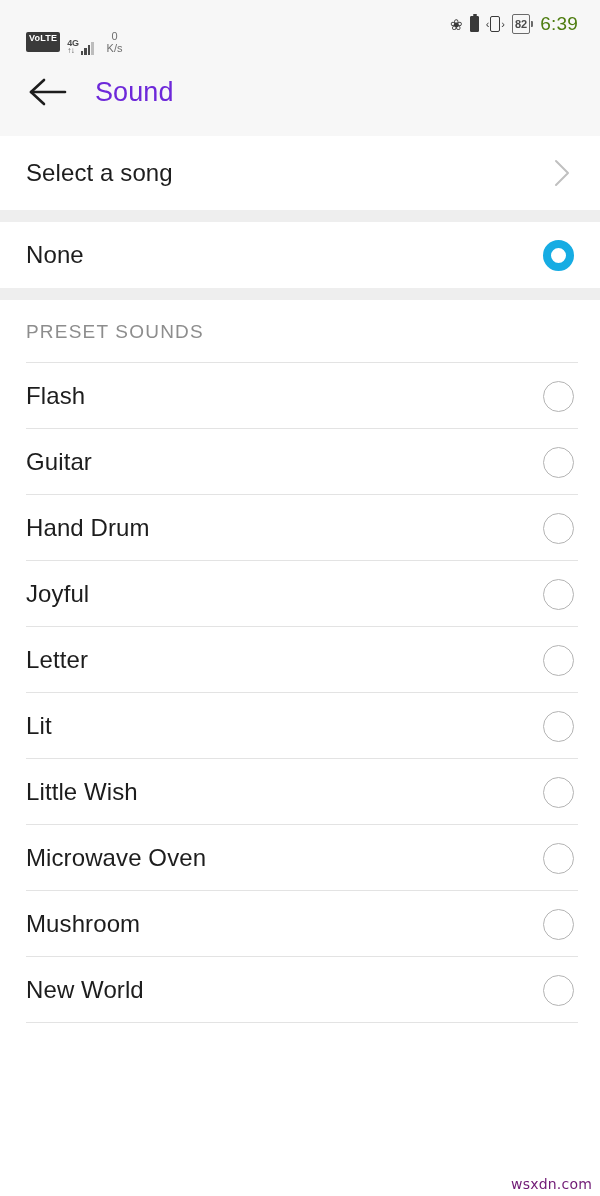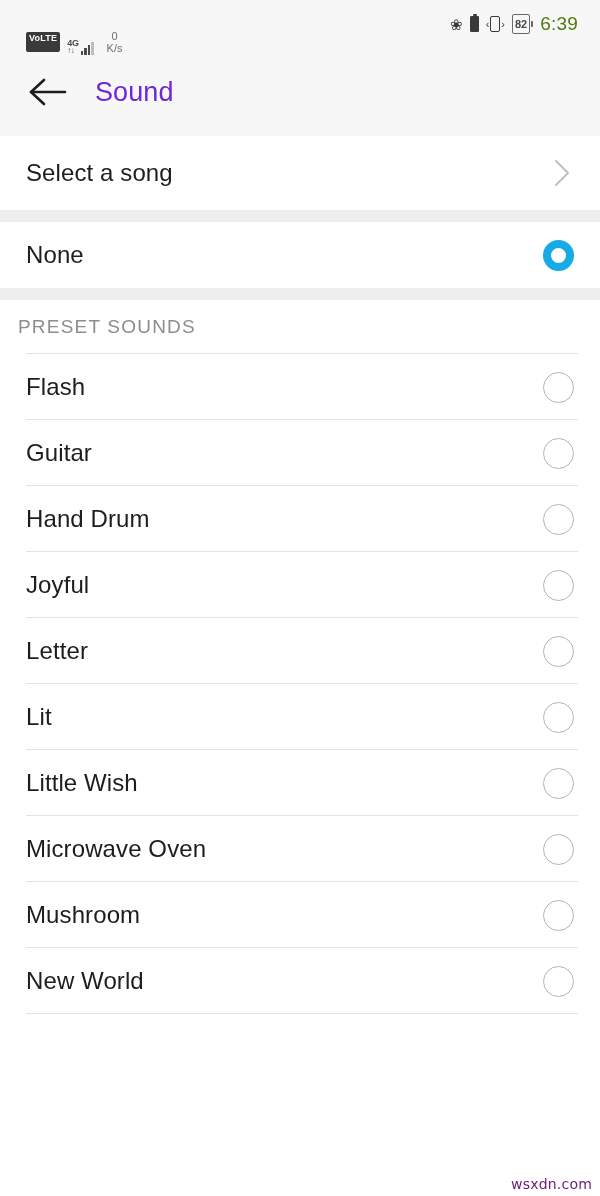--- a/index.html
+++ b/index.html
@@ -66,21 +66,21 @@
         padding:0 26px; position:relative; cursor:pointer; }
   .row .label{ font-size:24px; color:#1d1d1d; letter-spacing:.1px; }
   .row .spacer{ flex:1; }
   .divider{ position:absolute; left:26px; right:22px; bottom:0; height:1px; background:#e3e3e3; }
   .chevron{ width:24px; height:24px; color:#c0c0c0; display:flex; align-items:center;
             justify-content:center; }
   .radio{ width:31px; height:31px; border-radius:50%; border:1.5px solid #b4b4b4;
           background:#fff; box-sizing:border-box; }
   .radio.selected{ border:8px solid #16ace3; }
 
-  .section-header{ height:54px; display:flex; align-items:center; padding:0 18px;
+  .section-header{ height:63px; display:flex; align-items:center; padding:0 26px;
                    background:#fff; position:relative; }
   .section-header .txt{ font-size:19px; color:#8d8d8d; letter-spacing:1.2px; }
   .section-rule{ position:absolute; left:26px; right:22px; bottom:0; height:1px; background:#e3e3e3;}
 
   .select-song-row{ height:74px; }
 
   .watermark{ position:absolute; right:8px; bottom:4px; font-size:14px; color:#701a75;
               font-family:"DejaVu Sans", sans-serif; letter-spacing:.2px; }
 </style>
 </head>

